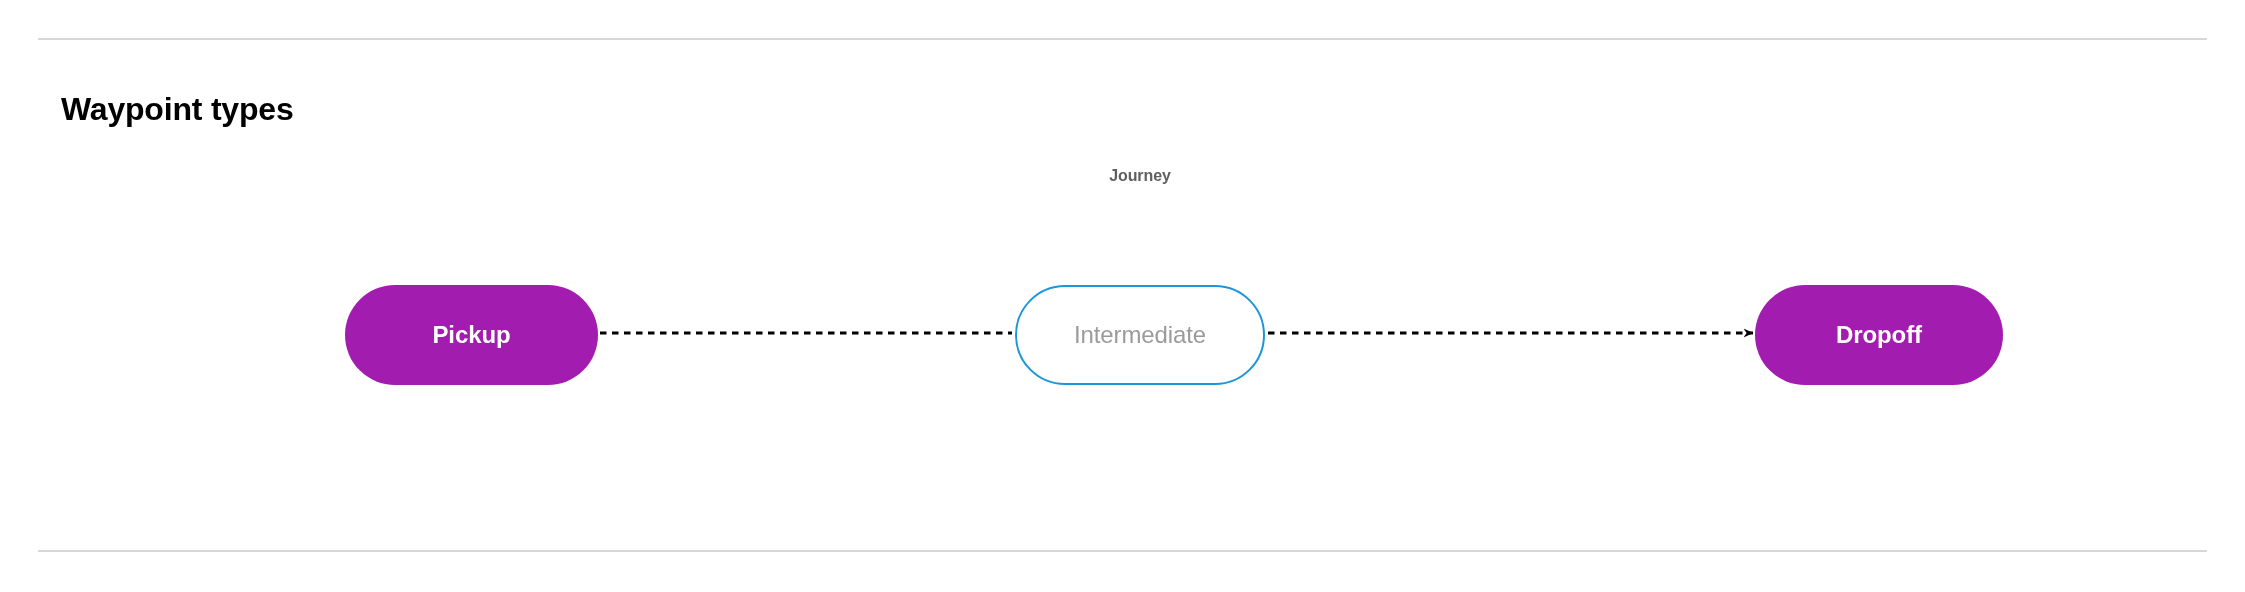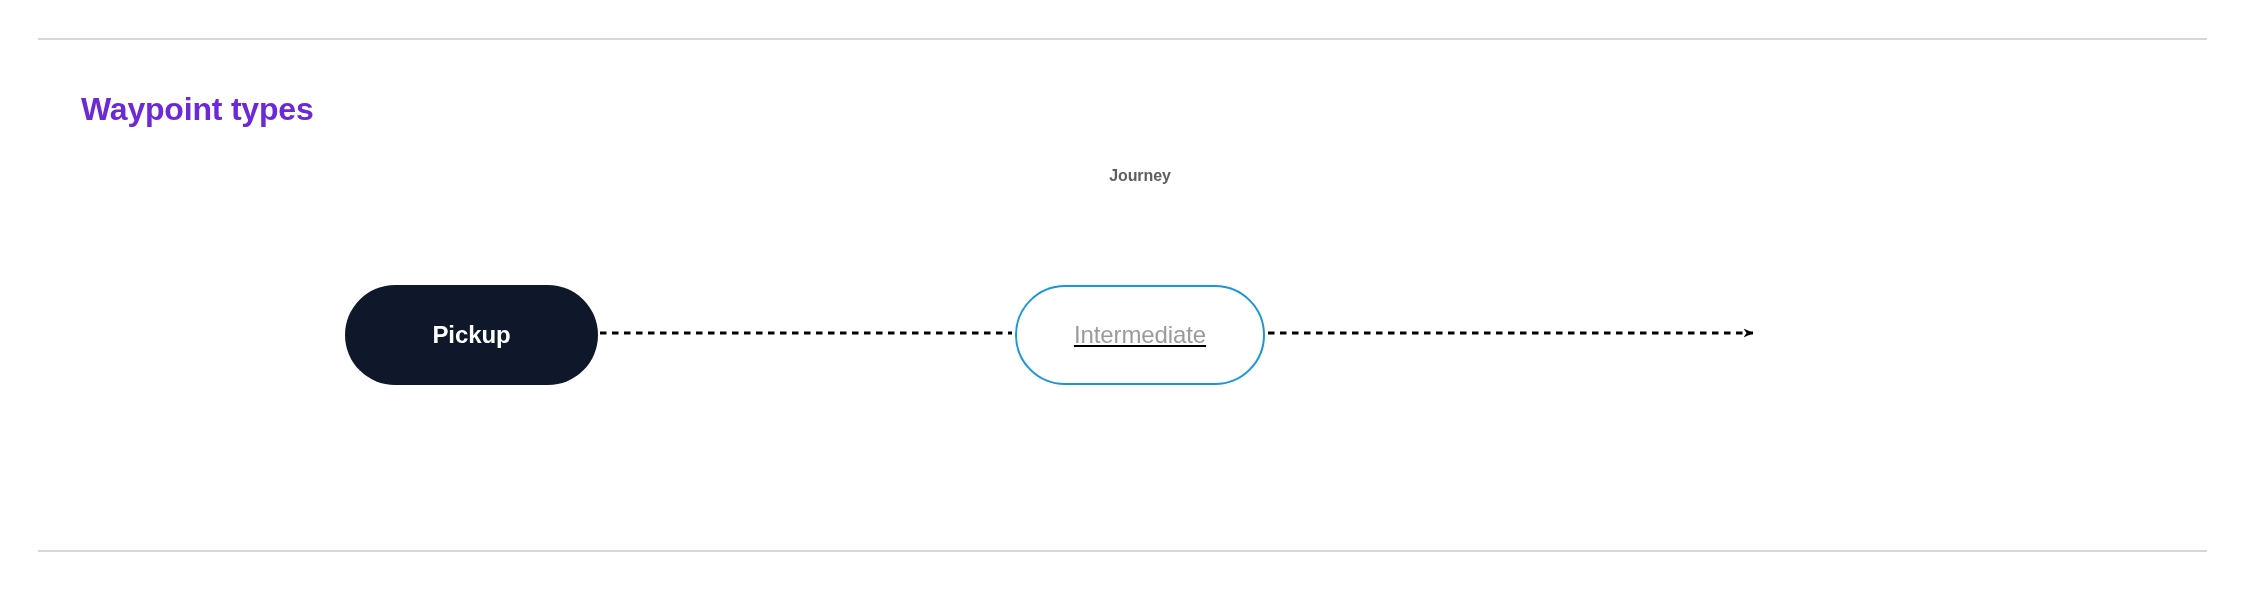--- a/index.html
+++ b/index.html
@@ -25,25 +25,24 @@
   }
   .divider.top    { top: 38px; }
   .divider.bottom { top: 550px; }
 
   .page-title {
     position: absolute;
     left: 61px;
     top: 66px;
     font-size: 32px;
     font-weight: 700;
-    color: #6d28d9;
+    color: #000000;
     letter-spacing: -0.2px;
     line-height: 1;
     white-space: nowrap;
-    margin-left: 20px;
   }
 
   .diagram {
     position: absolute;
     left: 0;
     top: 0;
     width: 2245px;
     height: 592px;
   }
 
@@ -80,39 +79,39 @@
     line-height: 1;
     white-space: nowrap;
   }
   .node-label {
     font-size: 24px;
     line-height: 1;
     letter-spacing: -0.1px;
   }
 
   .node.terminal {
-    background: #0f172a;
+    background: #a21caf;
     border: none;
   }
   .node.terminal .node-label {
     color: #ffffff;
     font-weight: 700;
   }
 
   .node.intermediate {
     background: #ffffff;
     border: 2.5px solid #1a96dc;
   }
   .node.intermediate .node-label {
     color: #9b9b9b;
     font-weight: 400;
   }
 
   #node-pickup       { left: 345px;  top: 285px; width: 253px; }
-  #node-intermediate { left: 1015px; top: 285px; width: 250px; text-decoration: underline; }
+  #node-intermediate { left: 1015px; top: 285px; width: 250px; }
   #node-dropoff      { left: 1755px; top: 285px; width: 248px; }
 </style>
 </head>
 <body>
 
 <div class="divider top"></div>
 
 <h2 class="page-title">Waypoint types</h2>
 
 <div class="diagram">
@@ -130,16 +129,19 @@
   <div class="cluster-label">Journey</div>
 
   <div class="node terminal" id="node-pickup">
     <span class="node-label">Pickup</span>
   </div>
 
   <div class="node intermediate" id="node-intermediate">
     <span class="node-label">Intermediate</span>
   </div>
 
+  <div class="node terminal" id="node-dropoff">
+    <span class="node-label">Dropoff</span>
+  </div>
 
 </div>
 
 <div class="divider bottom"></div>
 
 </body></html>

